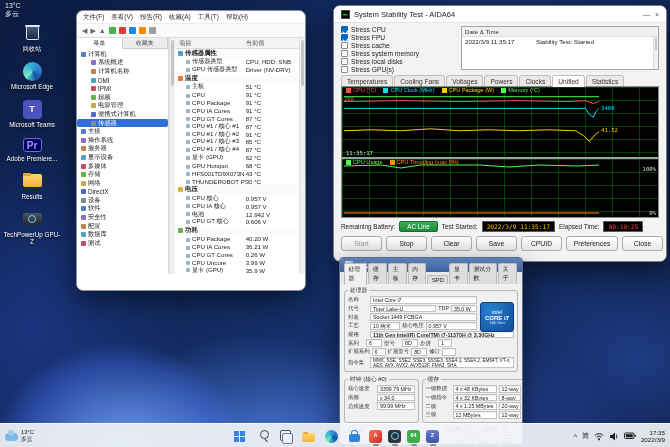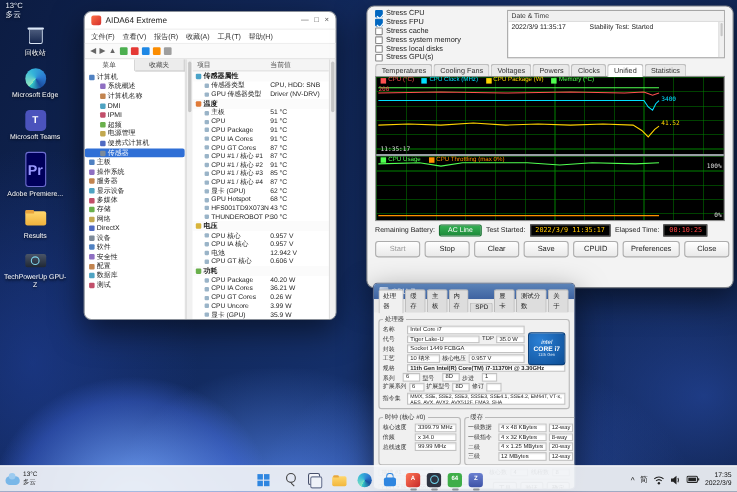--- a/index.html
+++ b/index.html
@@ -21,21 +21,21 @@
   .desktop-icons{position:absolute;left:3px;top:22px;display:flex;flex-direction:column;gap:8px;z-index:1;}
   .desk-icon{width:58px;display:flex;flex-direction:column;align-items:center;gap:1px;}
   .dg{width:22px;height:22px;display:flex;align-items:center;justify-content:center;font-weight:bold;position:relative;}
   .dg-recycle-bin::before{content:"";width:11px;height:12px;border:1.3px solid #dce8f8;border-top:none;
     border-radius:1px 1px 2px 2px;background:linear-gradient(rgba(220,232,248,.3),rgba(220,232,248,.05));}
   .dg-recycle-bin::after{content:"";position:absolute;top:3px;width:15px;height:1.6px;background:#dce8f8;border-radius:1px;}
   .dg-edge::before{content:"";width:19px;height:19px;border-radius:50%;
     background:conic-gradient(from 220deg,#8ee6bf,#35b6d9 30%,#2b7cd3 60%,#1b4fa0 80%,#35d0ca);}
   .dg-teams{width:19px;height:19px;border-radius:4px;background:#4b53bc;color:#fff;font-size:9px;margin:1.5px auto;}
   .dg-photoshop{width:19px;height:19px;border-radius:3px;background:#001e36;border:1px solid #2f7fb8;color:#31a8ff;font-size:8.5px;margin:1.5px auto;}
-  .dg-premiere{width:19px;height:32px;border-radius:3px;background:#00005b;border:1px solid #6e6ed0;color:#9999ff;font-size:13px;margin:1.5px auto;}
+  .dg-premiere{width:19px;height:14px;border-radius:3px;background:#00005b;border:1px solid #6e6ed0;color:#9999ff;font-size:10px;margin:1.5px auto;}
   .dg-results::before{content:"";width:19px;height:13px;background:linear-gradient(#ffd76e,#f0b23c);border-radius:2px;}
   .dg-results::after{content:"";position:absolute;top:3px;left:2px;width:8px;height:3px;background:#e8a33d;border-radius:1px 1px 0 0;}
   .dg-gpu-z::before{content:"";width:19px;height:12px;background:linear-gradient(#4a5568,#1f2733);border-radius:2px;}
   .dg-gpu-z::after{content:"";position:absolute;width:6px;height:6px;border:1.3px solid #7fd3ea;border-radius:50%;}
   .desk-label{font-size:6.3px;color:#fff;text-align:center;text-shadow:0 1px 2px rgba(0,0,0,.85);max-width:58px;line-height:1.15;}
 
   
   .win{position:absolute;box-shadow:0 10px 28px rgba(0,0,0,.5);border-radius:7px;overflow:hidden;}
   .winctl{margin-left:auto;display:flex;gap:5px;font-size:7px;color:#555;}
 
@@ -226,29 +226,20 @@
         <div class="dg dg-results" data-name="results-icon"></div>
         <div class="desk-label" data-name="desktop-icon-label">Results</div>
       </div>
       <div class="desk-icon" data-name="desktop-icon-gpu-z">
         <div class="dg dg-gpu-z" data-name="gpu-z-icon"></div>
         <div class="desk-label" data-name="desktop-icon-label">TechPowerUp GPU-Z</div>
       </div>
     </div>
 
   <section class="win aida" data-name="aida64-window">
-    <div class="aida-title" data-name="aida64-titlebar">
-      <span class="aida-ico" data-name="aida64-app-icon"></span>
-      <span class="t" data-name="aida64-title">AIDA64 Extreme</span>
-      <span class="winctl" data-name="aida64-window-controls">
-        <span data-name="minimize-icon">—</span>
-        <span data-name="maximize-icon">□</span>
-        <span data-name="close-icon">×</span>
-      </span>
-    </div>
     <div class="aida-menu" data-name="aida64-menubar">
         <span data-name="menu-item-0">文件(F)</span>
         <span data-name="menu-item-1">查看(V)</span>
         <span data-name="menu-item-2">报告(R)</span>
         <span data-name="menu-item-3">收藏(A)</span>
         <span data-name="menu-item-4">工具(T)</span>
         <span data-name="menu-item-5">帮助(H)</span>
       </div>
     <div class="aida-toolbar" data-name="aida64-toolbar">
       <span class="tb-gl" data-name="back-icon">◀</span>
@@ -484,20 +475,28 @@
             </div>
           </div>
       </div>
       <div class="vscroll" data-name="values-scrollbar">
           <div class="thumb" data-name="values-scrollbar-thumb"></div>
         </div>
     </div>
   </section>
 
   <section class="win sst" data-name="stability-test-window">
+    <div class="sst-title" data-name="sst-titlebar">
+      <span class="sst-ico" data-name="sst-app-icon"></span>
+      <span class="t" data-name="sst-title">System Stability Test - AIDA64</span>
+      <span class="winctl" data-name="sst-window-controls">
+        <span data-name="minimize-icon">—</span>
+        <span data-name="close-icon">×</span>
+      </span>
+    </div>
     <div class="sst-top" data-name="sst-top">
       <div class="sst-checks" data-name="stress-options">
           <div class="sst-check" data-name="stress-option-0">
             <span class="cbx on" data-name="checkbox-icon"></span>
             <span class="cbl" data-name="checkbox-label">Stress CPU</span>
           </div>
           <div class="sst-check" data-name="stress-option-1">
             <span class="cbx on" data-name="checkbox-icon"></span>
             <span class="cbl" data-name="checkbox-label">Stress FPU</span>
           </div>

